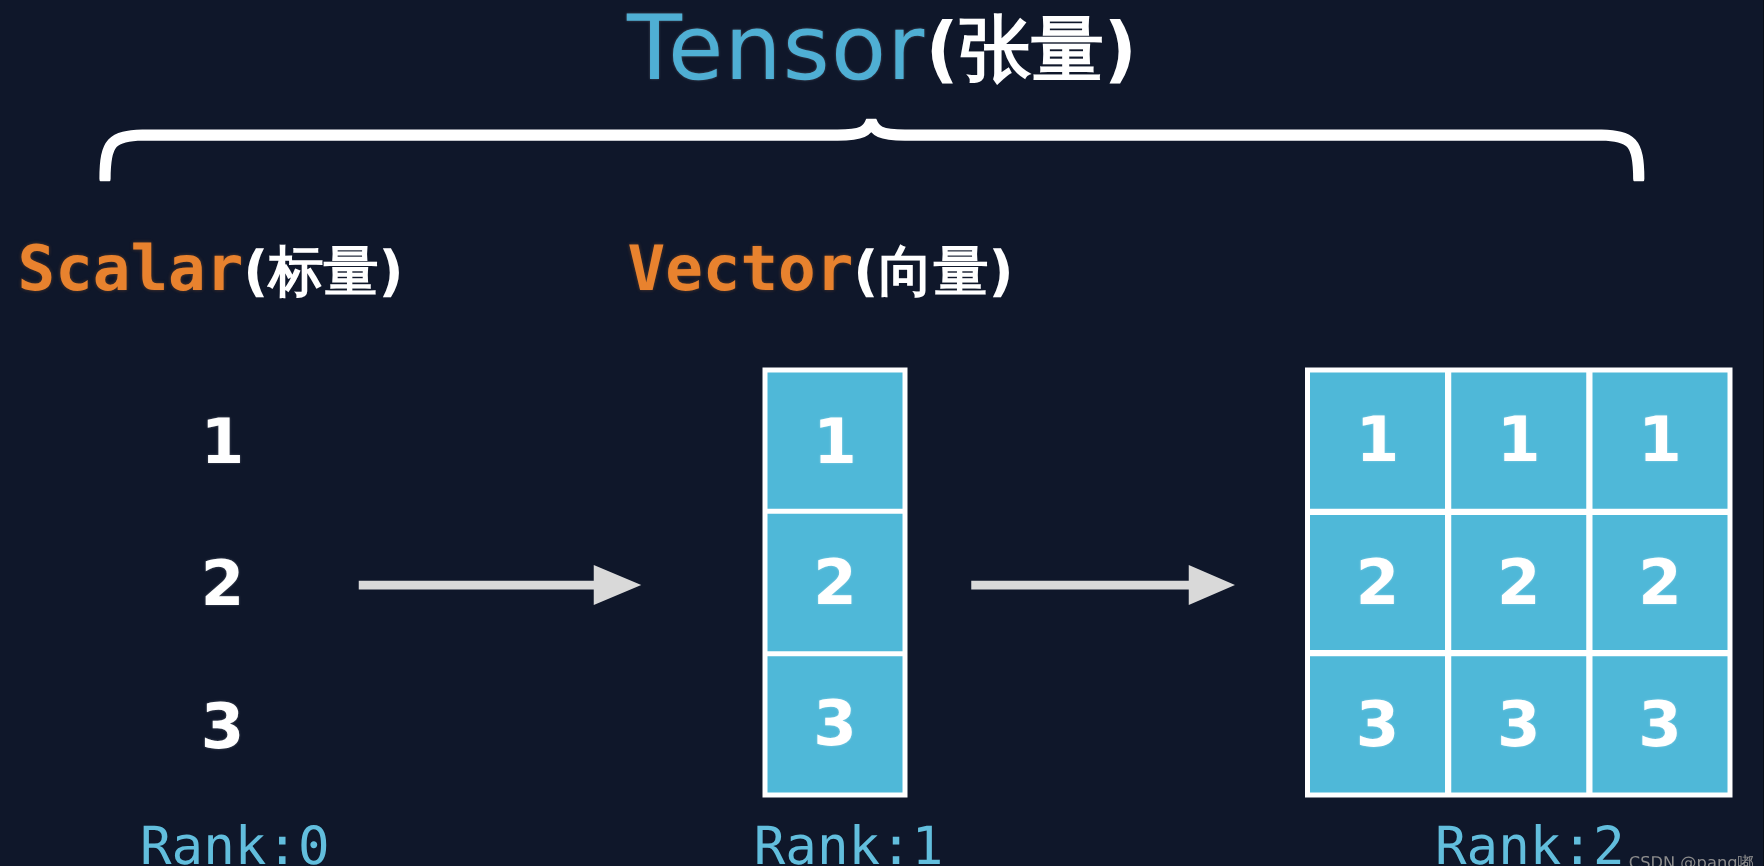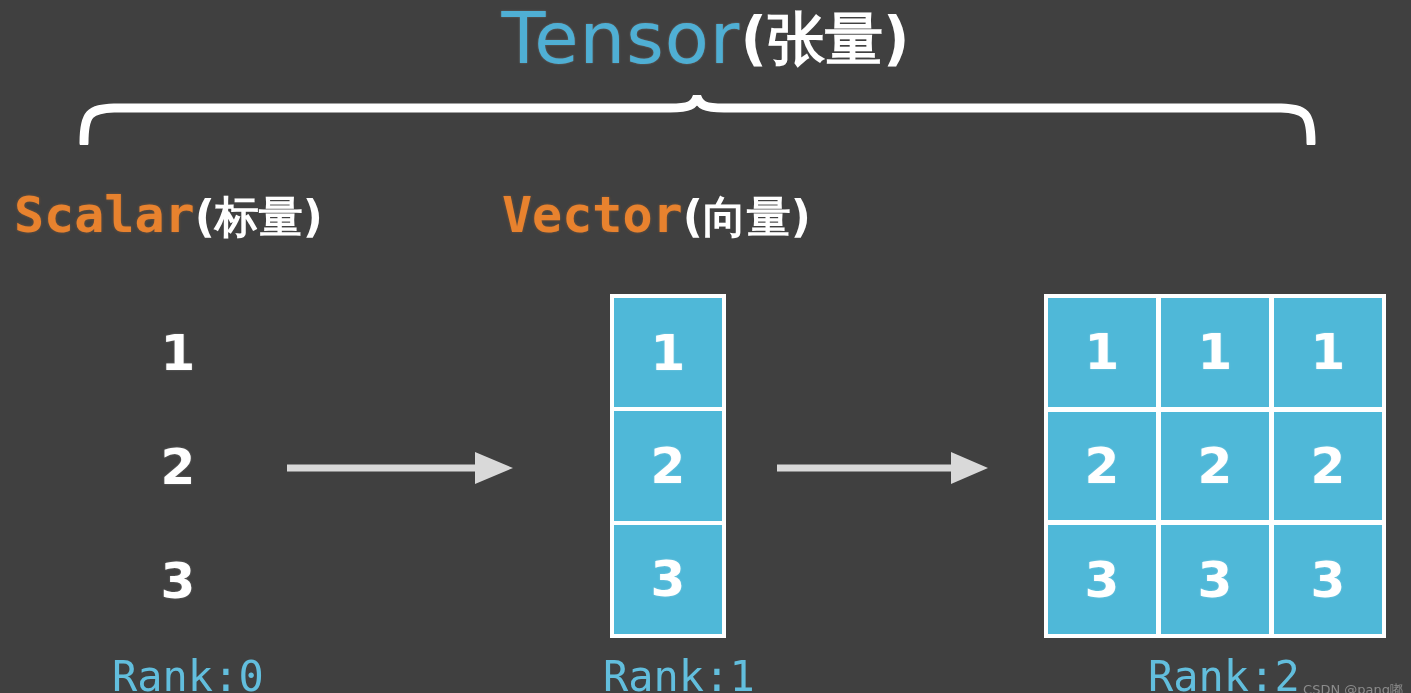--- a/index.html
+++ b/index.html
@@ -7,21 +7,21 @@
     padding: 0;
     background: #000000;
   }
   body {
     font-family: "DejaVu Sans Mono", monospace;
   }
   #canvas {
     position: relative;
     width: 1411px;
     height: 693px;
-    background: #404040;
+    background: #0f172a;
     overflow: hidden;
   }
 
   
   #title {
     position: absolute;
     left: 0;
     top: 2px;
     width: 1411px;
     text-align: center;

